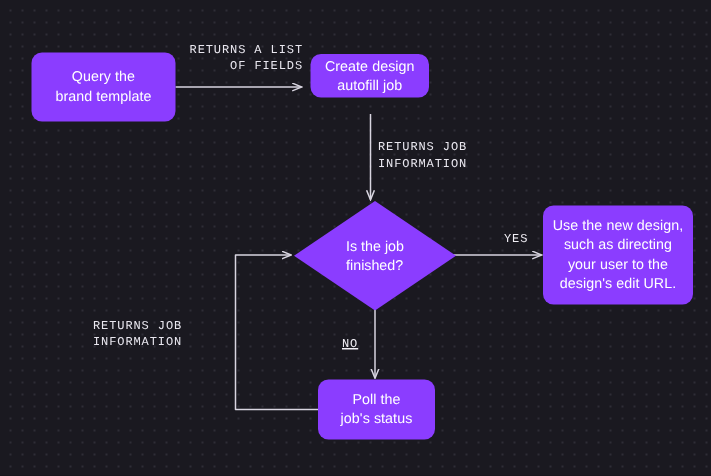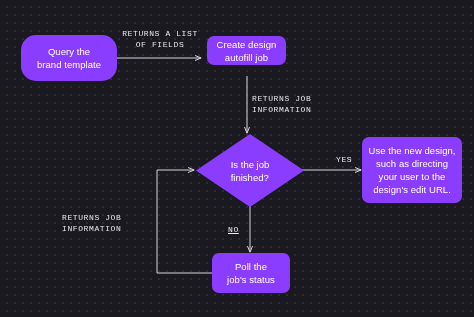--- a/index.html
+++ b/index.html
@@ -72,21 +72,21 @@
     white-space: pre-line;
   }
 
   .edge-label {
     position: absolute;
     color: #e9e7ef;
     font-family: "Liberation Mono", monospace;
     font-size: 8px;
     line-height: 11px;
     letter-spacing: 0.6px;
-    text-align: center;
+    text-align: right;
     white-space: pre-line;
     z-index: 4;
   }
   .branch-label {
     position: absolute;
     color: #f1eff5;
     font-family: "Liberation Mono", monospace;
     font-size: 8px;
     line-height: 10px;
     letter-spacing: 0.6px;
@@ -119,21 +119,21 @@
 
     <g>
       <line x1="250" y1="206" x2="250" y2="252" stroke="#d8d5e0" stroke-width="1" marker-end="url(#arrowhead)"></line>
     </g>
 
     <g>
       <path d="M212,273 L157,273 L157,170 L194,170" fill="none" stroke="#d8d5e0" stroke-width="1" stroke-linejoin="round" marker-end="url(#arrowhead)"></path>
     </g>
   </svg>
 
-  <div class="node" style="left:21px; top:35px; width:96px; height:46px;border-radius:15px;">
+  <div class="node" style="left:21px; top:35px; width:96px; height:46px;">
     <span class="txt">Query the
 brand template</span>
   </div>
 
   <div class="node" style="left:207px; top:36px; width:79px; height:29px;">
     <span class="txt">Create design
 autofill job</span>
   </div>
 
   <div class="diamond-wrap" style="left:196px; top:134px; width:108px; height:73px;">

